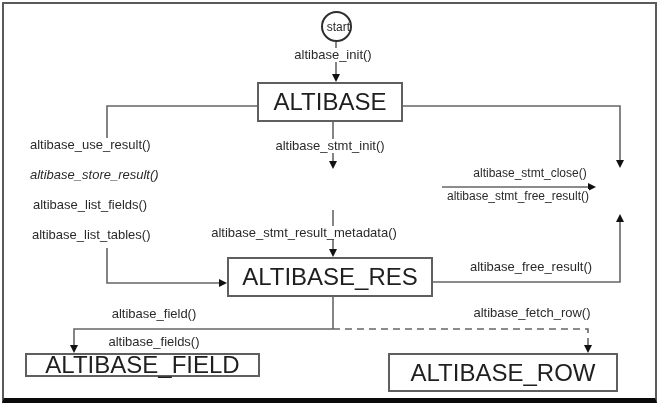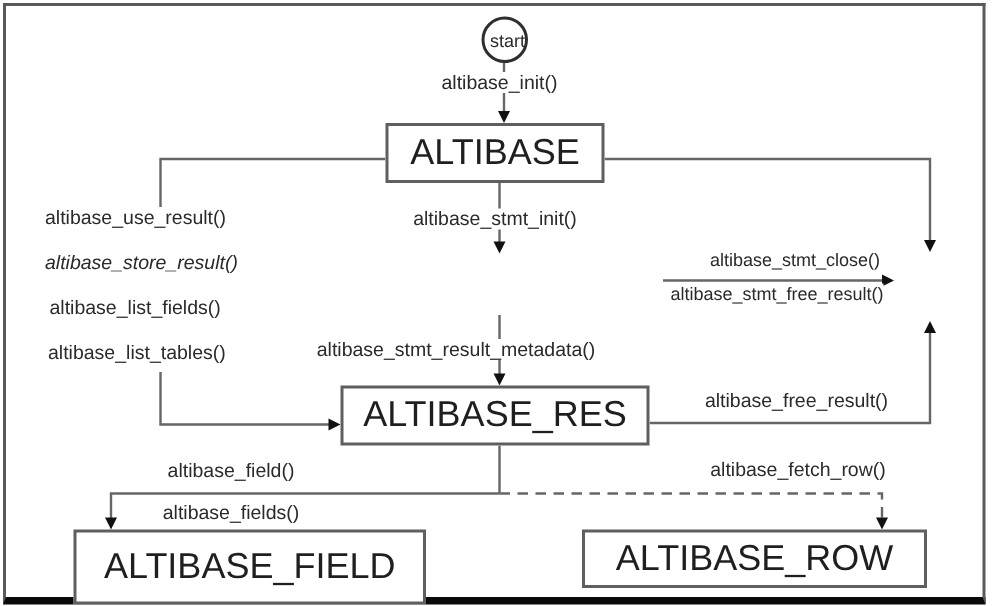--- a/index.html
+++ b/index.html
@@ -30,21 +30,21 @@
     border:2px solid #2e2e2e; border-radius:50%; background:#ffffff;
     display:flex; align-items:center; justify-content:flex-end;
     color:#2a2a2a;
   }
   #node-start { left:321px; top:11px; width:31px; height:31px; font-size:12px; }
   #node-end   { left:595px; top:169px; width:48px; height:44px; font-size:14px; }
 
   #box-altibase { left:257px; top:82px;  width:146px; height:40px; }
   #box-stmt     { left:219px; top:169px; width:223px; height:41px; }
   #box-res      { left:227px; top:257px; width:206px; height:40px; }
-  #box-field    { left:25px;  top:353px; width:235px; height:50px;margin-left:24px; }
+  #box-field    { left:25px;  top:353px; width:235px; height:24px; }
   #box-row      { left:388px; top:353px; width:230px; height:39px; }
 
   .lbl {
     position:absolute; font-size:13px; color:#2a2a2a;
     white-space:nowrap; background:#ffffff; line-height:14px;
   }
   .lbl.c { transform:translateX(-50%); }
   .lbl.small { font-size:12px; }
 
   #lbl-init         { left:333px; top:48px; }

